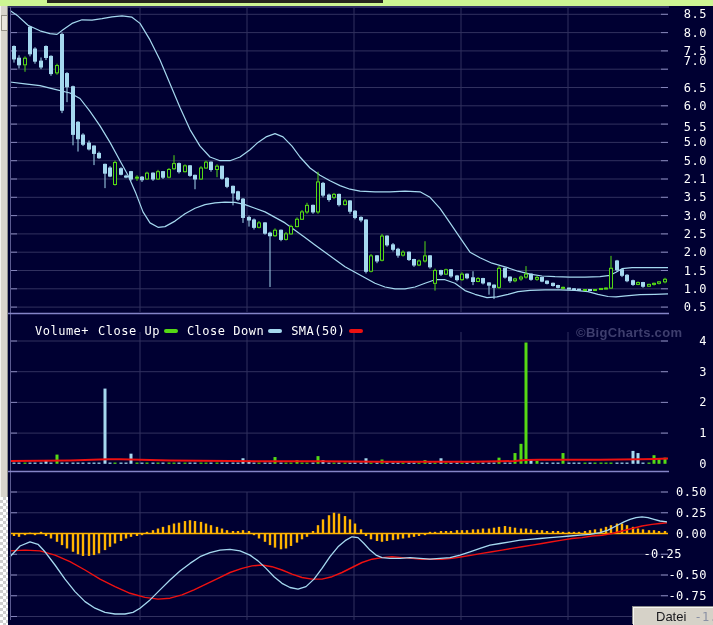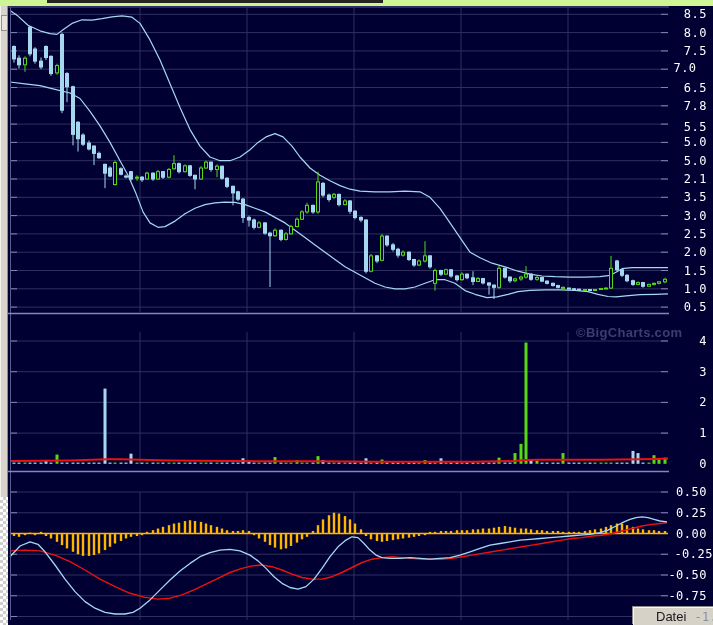--- a/index.html
+++ b/index.html
@@ -640,48 +640,63 @@
         <line x1="8" y1="7" x2="669" y2="7" stroke="#5a5a90" stroke-width="1"></line>
         <line x1="10.5" y1="7" x2="10.5" y2="620" stroke="#5a5a90" stroke-width="1"></line>
         <line x1="8" y1="313.5" x2="669" y2="313.5" stroke="#8484c8" stroke-width="1.5"></line>
         <line x1="8" y1="471.5" x2="669" y2="471.5" stroke="#8484c8" stroke-width="1.5"></line>
       </svg>
 
     <div id="labels">
         <div class="tick-label" style="left: 655px; top: 1.3px;">8.5</div>
         <div class="tick-label" style="left: 655px; top: 19.6px;">8.0</div>
         <div class="tick-label" style="left: 655px; top: 37.9px;">7.5</div>
-        <div class="tick-label" style="left: 655px; top: 55px; text-align: center;">7.0</div>
+        <div class="tick-label" style="left: 655px; top: 48px;">7.0</div>
         <div class="tick-label" style="left: 655px; top: 74.5px;">6.5</div>
-        <div class="tick-label" style="left: 655px; top: 92.8px;">7.8</div>
+        <div class="tick-label" style="left: 655px; top: 92.8px;">6.0</div>
         <div class="tick-label" style="left: 655px; top: 114px;">5.5</div>
         <div class="tick-label" style="left: 655px; top: 129.4px;">5.0</div>
         <div class="tick-label" style="left: 655px; top: 147.7px;">5.0</div>
         <div class="tick-label" style="left: 655px; top: 166px;">2.1</div>
         <div class="tick-label" style="left: 655px; top: 184.3px;">3.5</div>
         <div class="tick-label" style="left: 655px; top: 202.6px;">3.0</div>
         <div class="tick-label" style="left: 655px; top: 220.9px;">2.5</div>
         <div class="tick-label" style="left: 655px; top: 239.2px;">2.0</div>
         <div class="tick-label" style="left: 655px; top: 257.5px;">1.5</div>
         <div class="tick-label" style="left: 655px; top: 276px;">1.0</div>
         <div class="tick-label" style="left: 655px; top: 294.1px;">0.5</div>
         <div class="tick-label" style="left: 655px; top: 328px;">4</div>
         <div class="tick-label" style="left: 655px; top: 358.7px;">3</div>
         <div class="tick-label" style="left: 655px; top: 389.4px;">2</div>
         <div class="tick-label" style="left: 655px; top: 420.1px;">1</div>
         <div class="tick-label" style="left: 655px; top: 450.8px;">0</div>
         <div class="tick-label" style="left: 655px; top: 479px;">0.50</div>
         <div class="tick-label" style="left: 655px; top: 499.75px;">0.25</div>
         <div class="tick-label" style="left: 655px; top: 520.5px;">0.00</div>
-        <div class="tick-label" style="left: 661px; top: 541.25px;">-0.25</div>
+        <div class="tick-label" style="left: 630px; top: 541.25px;">-0.25</div>
         <div class="tick-label" style="left: 655px; top: 562px;">-0.50</div>
         <div class="tick-label" style="left: 655px; top: 582.75px;">-0.75</div>
         <div class="tick-label" style="left: 655px; top: 603.5px;">-1.00</div>
       </div>
 
+    <div class="legend" style="top:318px">
+      <span>Volume+</span>
+      <span class="li">
+        <span>Close Up</span>
+        <span class="sw" style="background: rgb(85, 217, 21);"></span>
+      </span>
+      <span class="li">
+        <span>Close Down</span>
+        <span class="sw" style="background: rgb(165, 216, 239);"></span>
+      </span>
+      <span class="li">
+        <span>SMA(50)</span>
+        <span class="sw" style="background: rgb(238, 17, 17);"></span>
+      </span>
+    </div>
 
 
     <div class="watermark">©BigCharts.com</div>
   </div>
 
   <div class="top-strip" style="background: rgb(205, 245, 147);"></div>
   <div class="top-strip-dark" style="background: rgb(38, 38, 30);"></div>
 
   <div class="window-edge">
     <div class="scroll-button"></div>

